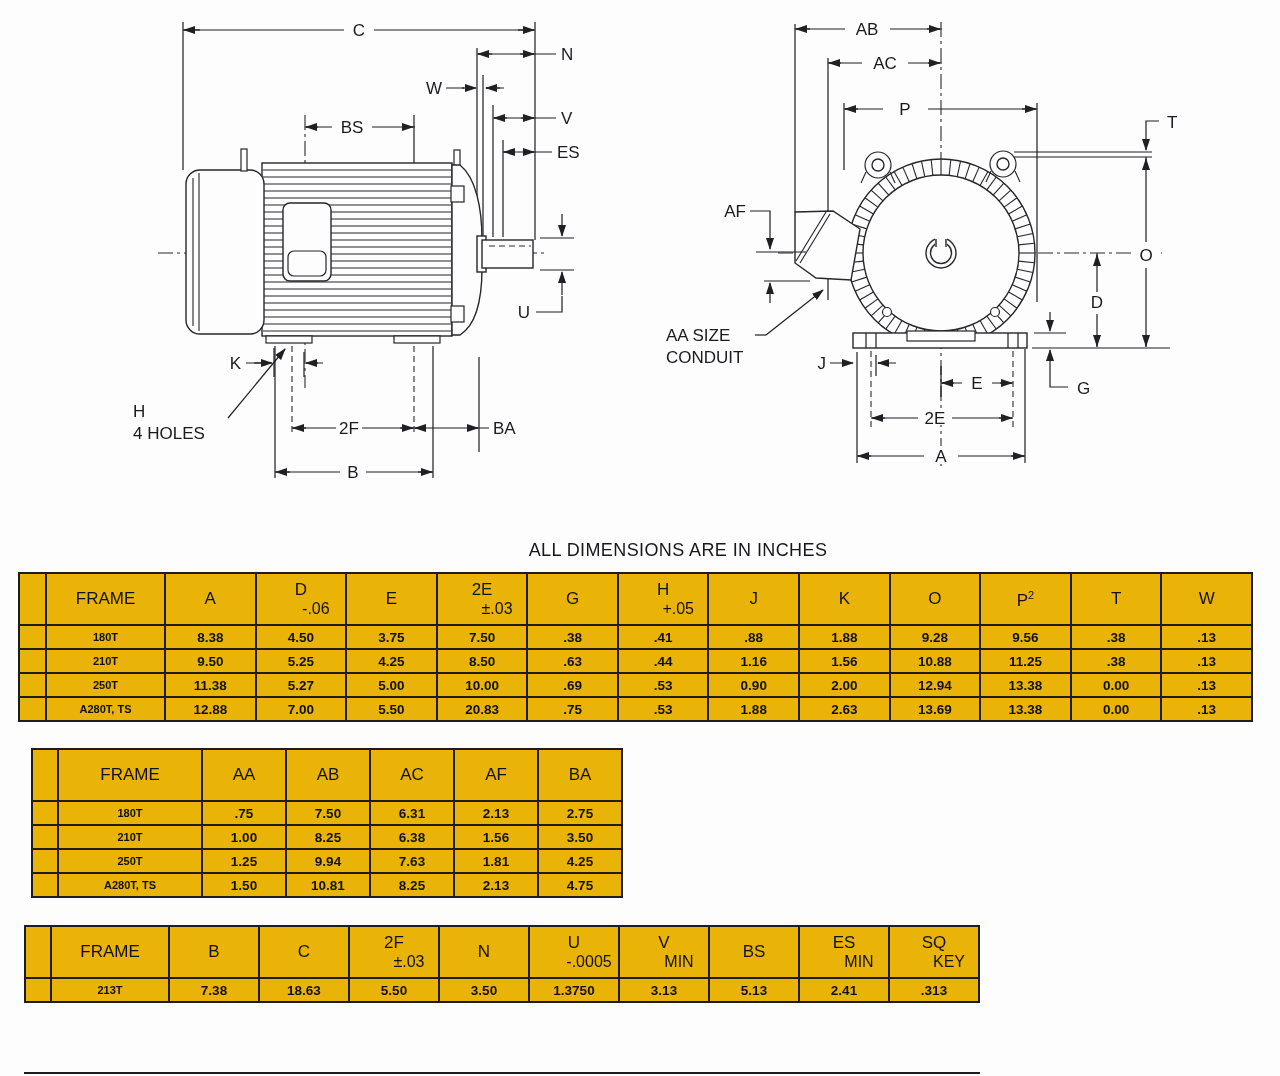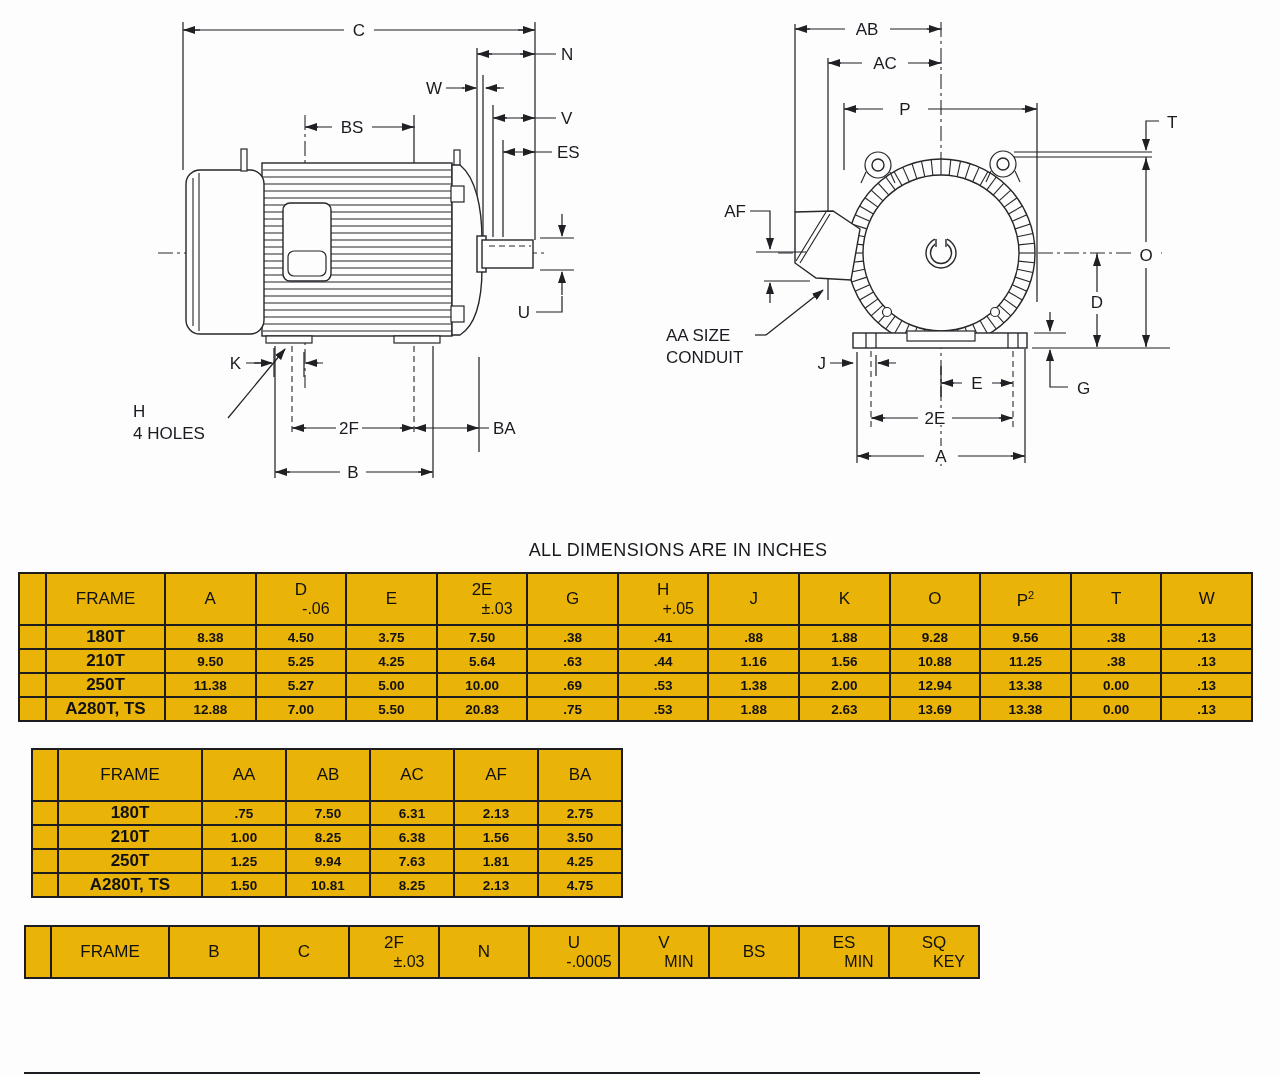--- a/index.html
+++ b/index.html
@@ -14,21 +14,21 @@
   .wf{fill:#fdfdfd;stroke:#26262b;stroke-width:1.4;}
   .wf2{fill:#fdfdfd;stroke:#26262b;stroke-width:1.2;}
   #dims-note{position:absolute;top:540px;left:76px;width:1204px;text-align:center;
              font-size:18px;color:#17171c;letter-spacing:.4px;}
   table{position:absolute;border-collapse:collapse;table-layout:fixed;background:#eab308;}
   th,td{border:2px solid #1c1c21;padding:0;text-align:center;overflow:hidden;color:#111;}
   th{font-size:17px;font-weight:400;height:50px;line-height:1.13;}
   th .sub{font-size:16px;padding-left:30px;}
   th sup{font-size:11px;}
   td{height:22px;font-weight:700;font-size:13.5px;}
-  td.frame{font-size:17px;border-radius:10px;}
+  td.frame{font-size:11px;border-radius:10px;}
   #t1{left:18px;top:572px;width:1235px;}
   #t2{left:31px;top:748px;width:592px;}
   #t3{left:24px;top:925px;width:956px;}
   #t1 col.c0{width:27px}  #t1 col.cf{width:119px}
   #t2 col.c0{width:26px}  #t2 col.cf{width:144px}
   #t3 col.c0{width:26px}  #t3 col.cf{width:118px}
   #t3stub{position:absolute;left:24px;top:1072px;width:956px;height:4px;
           border-top:2px solid #1c1c21;}
 </style>
 </head>
@@ -369,40 +369,40 @@
           <td class="val">9.56</td>
           <td class="val">.38</td>
           <td class="val">.13</td>
         </tr>
         <tr>
           <td></td>
           <td class="frame">210T</td>
           <td class="val">9.50</td>
           <td class="val">5.25</td>
           <td class="val">4.25</td>
-          <td class="val">5.64</td>
+          <td class="val">8.50</td>
           <td class="val">.63</td>
           <td class="val">.44</td>
           <td class="val">1.16</td>
           <td class="val">1.56</td>
           <td class="val">10.88</td>
           <td class="val">11.25</td>
           <td class="val">.38</td>
           <td class="val">.13</td>
         </tr>
         <tr>
           <td></td>
           <td class="frame">250T</td>
           <td class="val">11.38</td>
           <td class="val">5.27</td>
           <td class="val">5.00</td>
           <td class="val">10.00</td>
           <td class="val">.69</td>
           <td class="val">.53</td>
-          <td class="val">1.38</td>
+          <td class="val">0.90</td>
           <td class="val">2.00</td>
           <td class="val">12.94</td>
           <td class="val">13.38</td>
           <td class="val">0.00</td>
           <td class="val">.13</td>
         </tr>
         <tr>
           <td></td>
           <td class="frame">A280T, TS</td>
           <td class="val">12.88</td>
@@ -503,17 +503,30 @@
           <th><span>2F</span><div class="sub">±.03</div></th>
           <th><span>N</span></th>
           <th><span>U</span><div class="sub">-.0005</div></th>
           <th><span>V</span><div class="sub">MIN</div></th>
           <th><span>BS</span></th>
           <th><span>ES</span><div class="sub">MIN</div></th>
           <th><span>SQ</span><div class="sub">KEY</div></th>
         </tr>
       </thead>
       <tbody>
+        <tr>
+          <td></td>
+          <td class="frame">213T</td>
+          <td class="val">7.38</td>
+          <td class="val">18.63</td>
+          <td class="val">5.50</td>
+          <td class="val">3.50</td>
+          <td class="val">1.3750</td>
+          <td class="val">3.13</td>
+          <td class="val">5.13</td>
+          <td class="val">2.41</td>
+          <td class="val">.313</td>
+        </tr>
       </tbody>
     </table>
 <div id="t3stub"></div>
 
 </div>
 
 </body></html>

